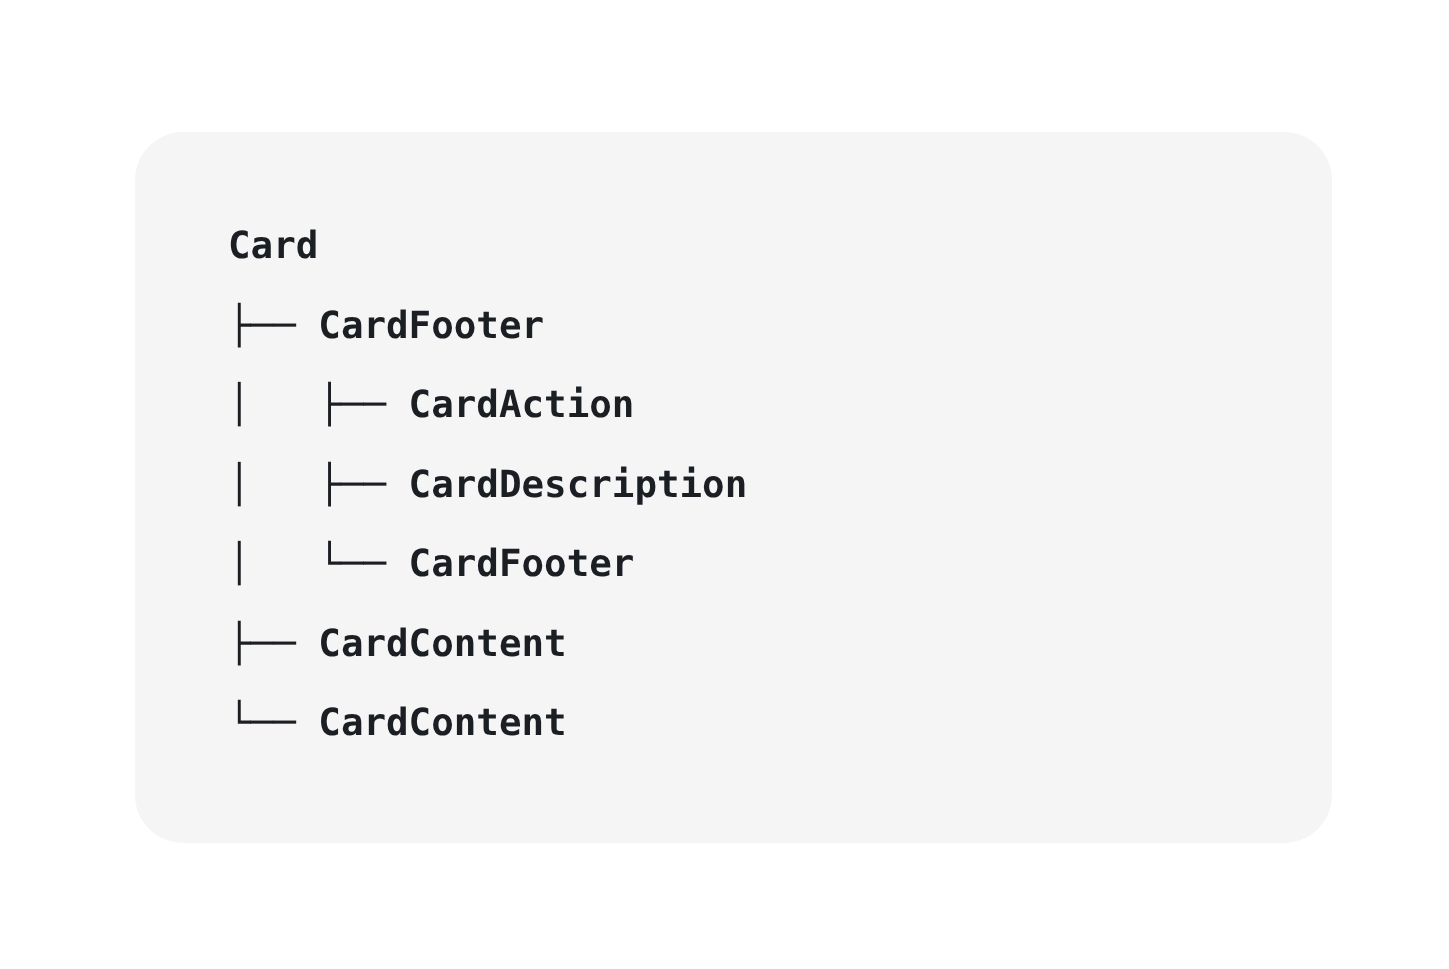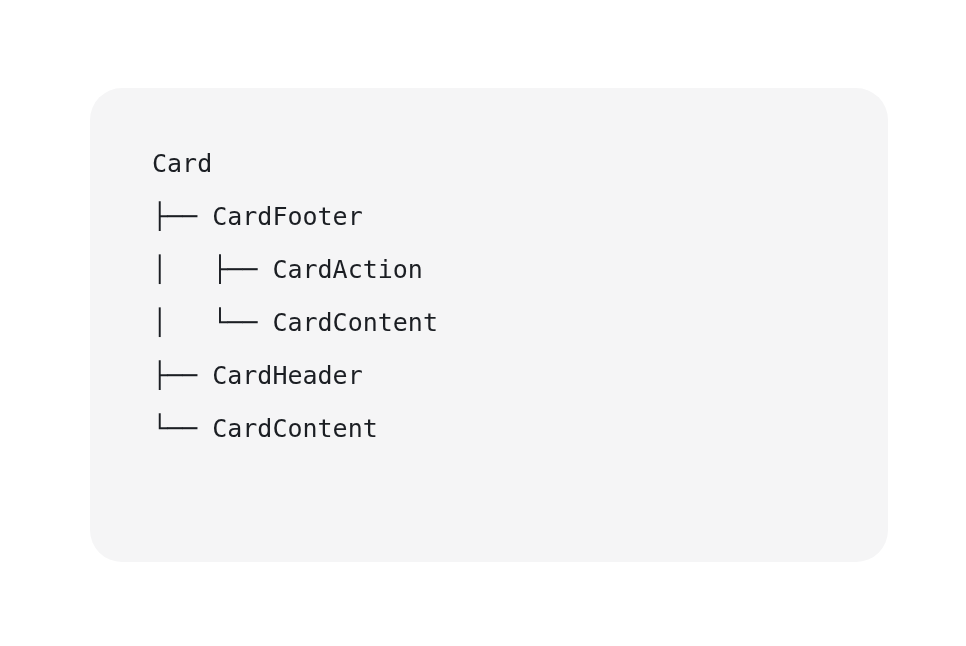--- a/index.html
+++ b/index.html
@@ -7,20 +7,21 @@
     padding: 0;
     background: #ffffff;
   }
   .canvas {
     position: relative;
     width: 966px;
     height: 646px;
     background: var(--page-bg, #ffffff);
     overflow: hidden;
     font-family: "DejaVu Sans Mono", "Liberation Mono", monospace;
+    font-weight: bold;
   }
   .anatomy-card {
     position: absolute;
     left: 90px;
     top: 88px;
     width: 798px;
     height: 474px;
     background: var(--card-bg, #f5f5f6);
     border-radius: 32px;
     box-sizing: border-box;
@@ -40,15 +41,15 @@
   .tree-line {
     display: block;
     white-space: pre;
   }
 </style>
 </head>
 <body>
 
 <div class="canvas">
   <div class="anatomy-card">
-    <pre class="tree"><span class="tree-line">Card</span><span class="tree-line">├── CardFooter</span><span class="tree-line">│   ├── CardAction</span><span class="tree-line">│   └── CardContent</span><span class="tree-line">├── CardHeader</span><span class="tree-line">└── CardContent</span></pre>
+    <pre class="tree"><span class="tree-line">Card</span><span class="tree-line">├── CardFooter</span><span class="tree-line">│   ├── CardAction</span><span class="tree-line">│   ├── CardDescription</span><span class="tree-line">│   └── CardFooter</span><span class="tree-line">├── CardContent</span><span class="tree-line">└── CardContent</span></pre>
   </div>
 </div>
 
 </body></html>

